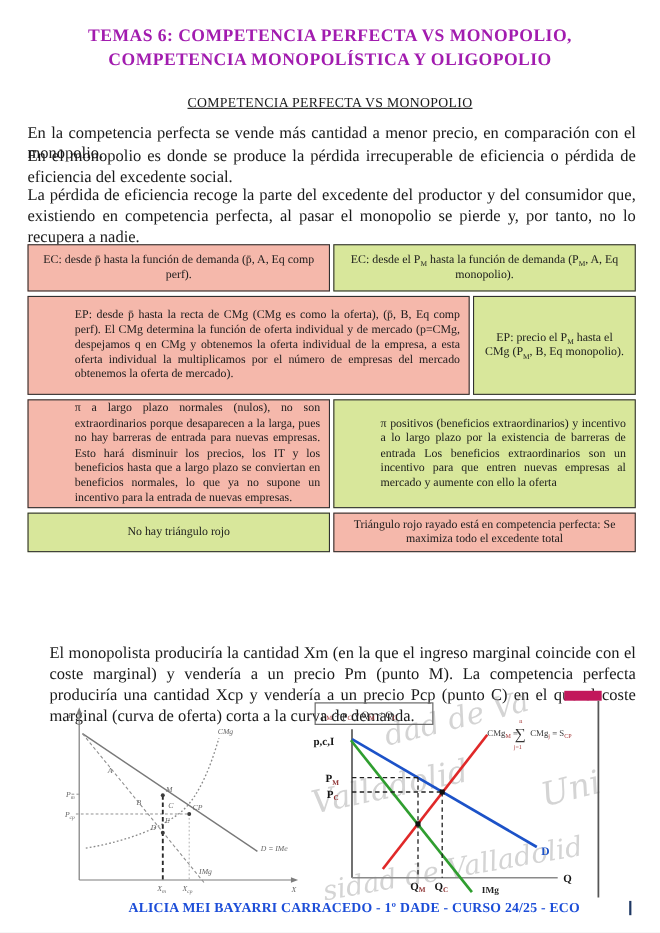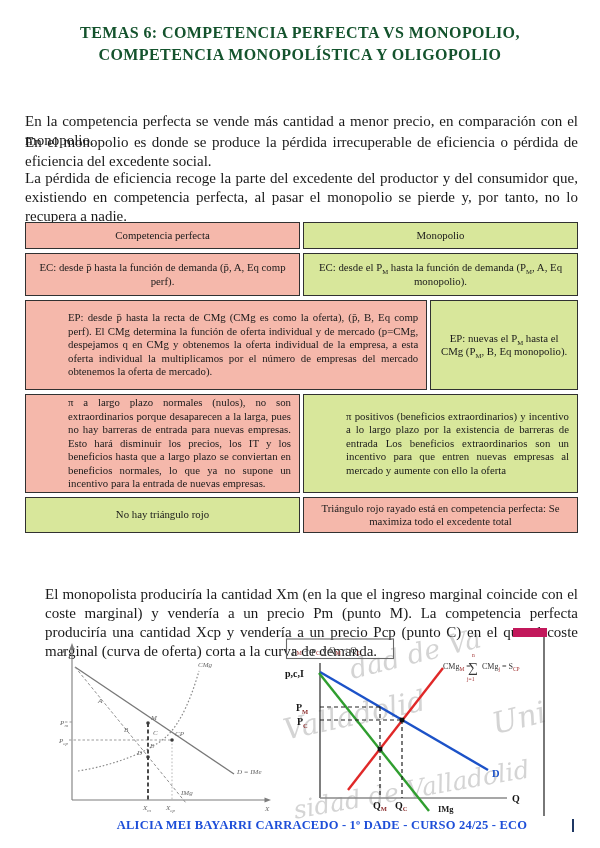--- a/index.html
+++ b/index.html
@@ -1,20 +1,20 @@
 <!DOCTYPE html>
 <html><head>
 <meta charset="utf-8">
 <style>
   html,body{margin:0;padding:0;background:#e8e8e8;}
   .page{position:relative;width:600px;height:848px;background:#ffffff;margin:0 auto;
         font-family:"Liberation Serif","DejaVu Serif",serif;color:#1a1a1a;overflow:hidden;}
   .abs{position:absolute;}
   .doc-title{top:22px;left:0;right:0;text-align:center;font-weight:bold;font-size:16px;
-             letter-spacing:.4px;line-height:1.38;color:#14532d;}
+             letter-spacing:.4px;line-height:1.38;color:#a21caf;}
   .doc-subtitle{top:86px;left:0;right:0;text-align:center;font-size:12.5px;letter-spacing:.3px;}
   .doc-subtitle span{text-decoration:underline;}
   .para{left:25px;right:22px;font-size:15px;line-height:1.27;text-align:justify;}
   .p1{top:112px;} .p2{top:133px;} .p3{top:169px;} .p4{top:585px;margin-left:20px;}
 
   .tbl{top:222px;left:25px;width:553px;}
   .trow{display:flex;gap:3px;margin-bottom:4px;}
   .tcell{box-sizing:border-box;border:1.5px solid #313131;display:flex;align-items:center;
          padding:2px 8px;font-size:10.8px;line-height:1.25;}
   .pink{background:#f5b8ab;} .green{background:#d8e79b;}
@@ -49,50 +49,45 @@
 </head>
 <body>
 
 <div class="page">
 
   <div class="abs doc-title">
     <div>TEMAS 6: COMPETENCIA PERFECTA VS MONOPOLIO,</div>
     <div>COMPETENCIA MONOPOLÍSTICA Y OLIGOPOLIO</div>
   </div>
 
+  <div class="abs doc-subtitle">
+    <span>COMPETENCIA PERFECTA VS MONOPOLIO</span>
+  </div>
 
   <div class="abs para p1">En la competencia perfecta se vende más cantidad a menor precio, en comparación con el monopolio.</div>
   <div class="abs para p2">En el monopolio es donde se produce la pérdida irrecuperable de eficiencia o pérdida de eficiencia del excedente social.</div>
   <div class="abs para p3">La pérdida de eficiencia recoge la parte del excedente del productor y del consumidor que, existiendo en competencia perfecta, al pasar el monopolio se pierde y, por tanto, no lo recupera a nadie.</div>
 
   <div class="abs tbl">
-    <div class="trow" style="height:27px">
-      <div class="tcell pink w-half">
-        <span class="ctext center">Competencia perfecta</span>
-      </div>
-      <div class="tcell green w-half">
-        <span class="ctext center">Monopolio</span>
-      </div>
-    </div>
 
     <div class="trow" style="height:43px">
       <div class="tcell pink w-half">
         <span class="ctext center">EC: desde p̄ hasta la función de demanda (p̄, A, Eq comp perf).</span>
       </div>
       <div class="tcell green w-half">
         <span class="ctext center"><span>EC: desde el P</span><sub>M</sub><span> hasta la función de demanda (P</span><sub>M</sub><span>, A, Eq monopolio).</span></span>
       </div>
     </div>
 
     <div class="trow" style="height:90px">
       <div class="tcell pink w-wide">
         <span class="ctext just">EP: desde p̄ hasta la recta de CMg (CMg es como la oferta), (p̄, B, Eq comp perf). El CMg determina la función de oferta individual y de mercado (p=CMg, despejamos q en CMg y obtenemos la oferta individual de la empresa, a esta oferta individual la multiplicamos por el número de empresas del mercado obtenemos la oferta de mercado).</span>
       </div>
       <div class="tcell green w-narrow">
-        <span class="ctext center"><span>EP: nuevas el P</span><sub>M</sub><span> hasta el CMg (P</span><sub>M</sub><span>, B, Eq monopolio).</span></span>
+        <span class="ctext center"><span>EP: precio el P</span><sub>M</sub><span> hasta el CMg (P</span><sub>M</sub><span>, B, Eq monopolio).</span></span>
       </div>
     </div>
 
 
     <div class="trow" style="height:99px">
       <div class="tcell pink w-half">
         <span class="ctext just">π a largo plazo normales (nulos), no son extraordinarios porque desaparecen a la larga, pues no hay barreras de entrada para nuevas empresas. Esto hará disminuir los precios, los IT y los beneficios hasta que a largo plazo se conviertan en beneficios normales, lo que ya no supone un incentivo para la entrada de nuevas empresas.</span>
       </div>
       <div class="tcell green w-half">
         <span class="ctext just">π positivos (beneficios extraordinarios) y incentivo a lo largo plazo por la existencia de barreras de entrada Los beneficios extraordinarios son un incentivo para que entren nuevas empresas al mercado y aumente con ello la oferta</span>

